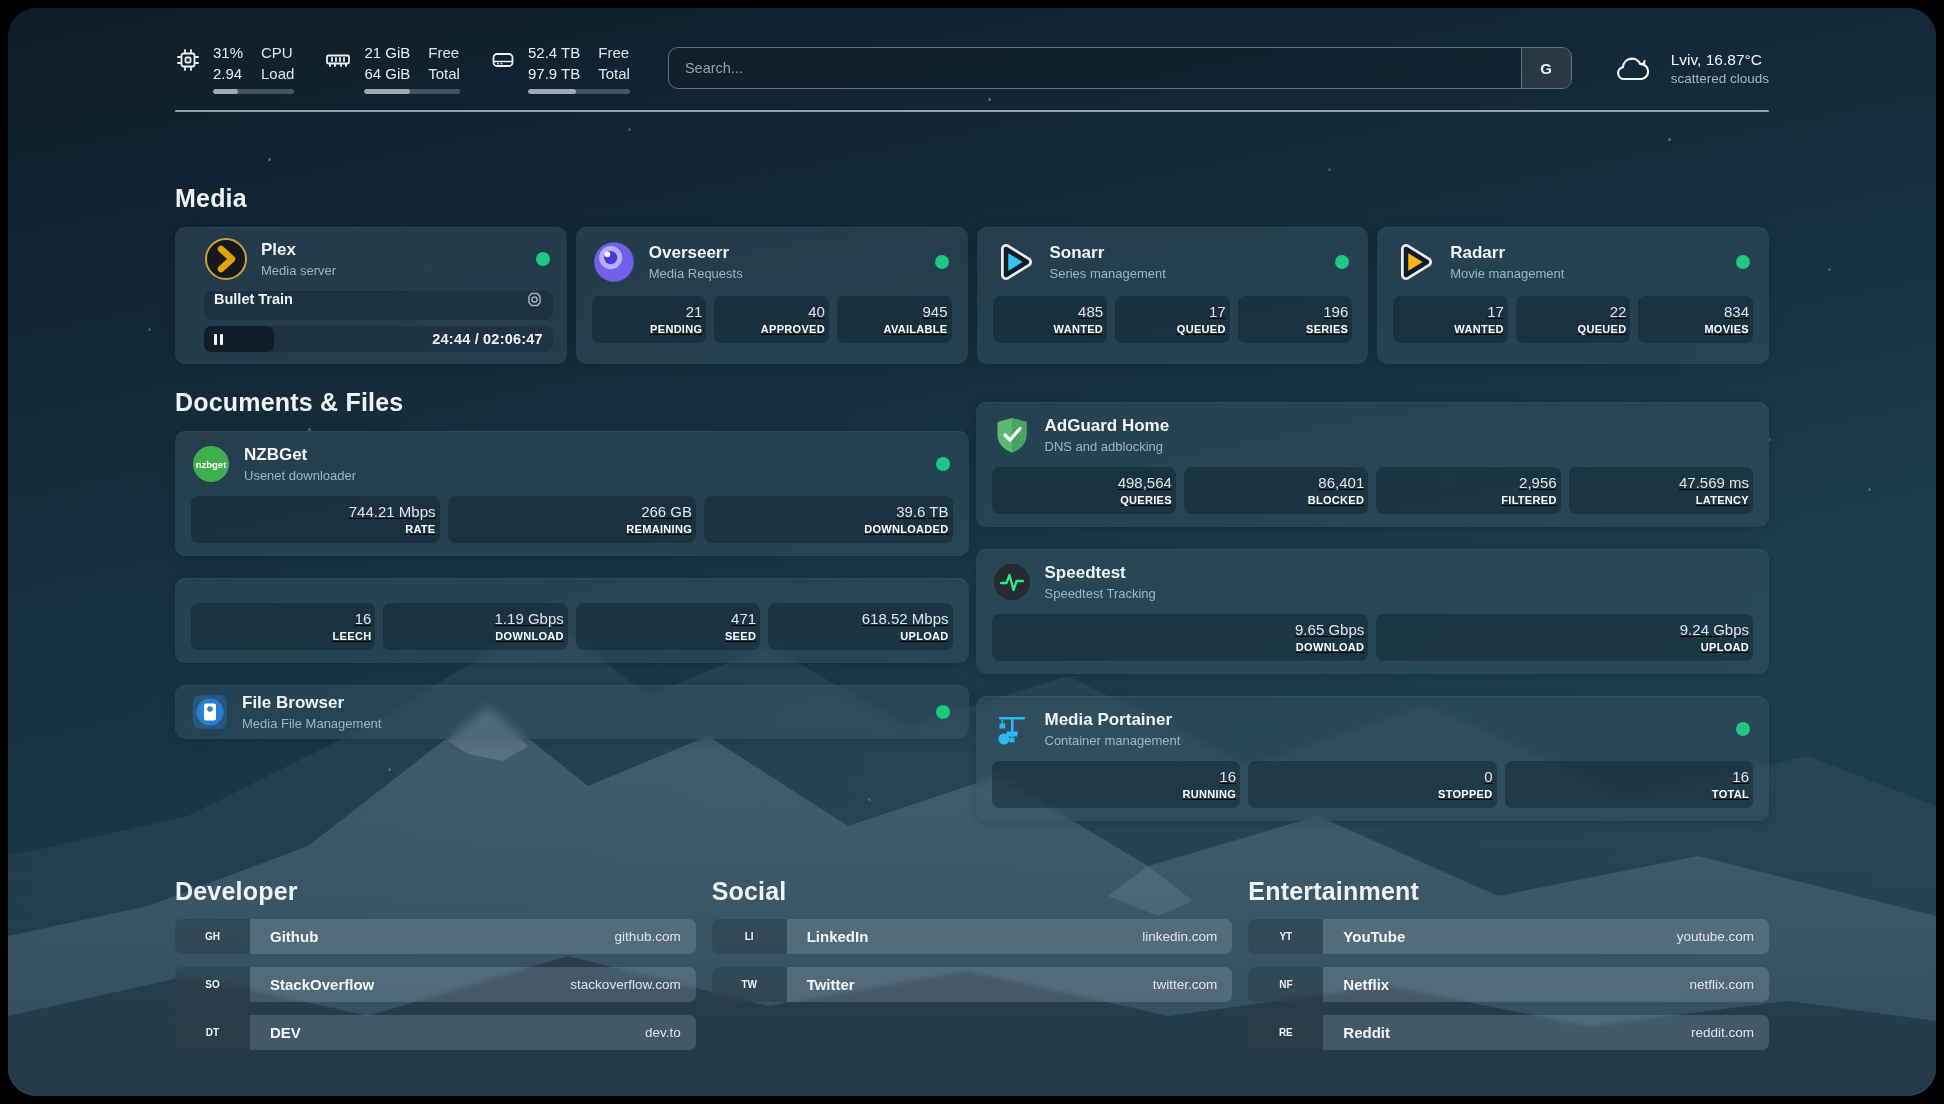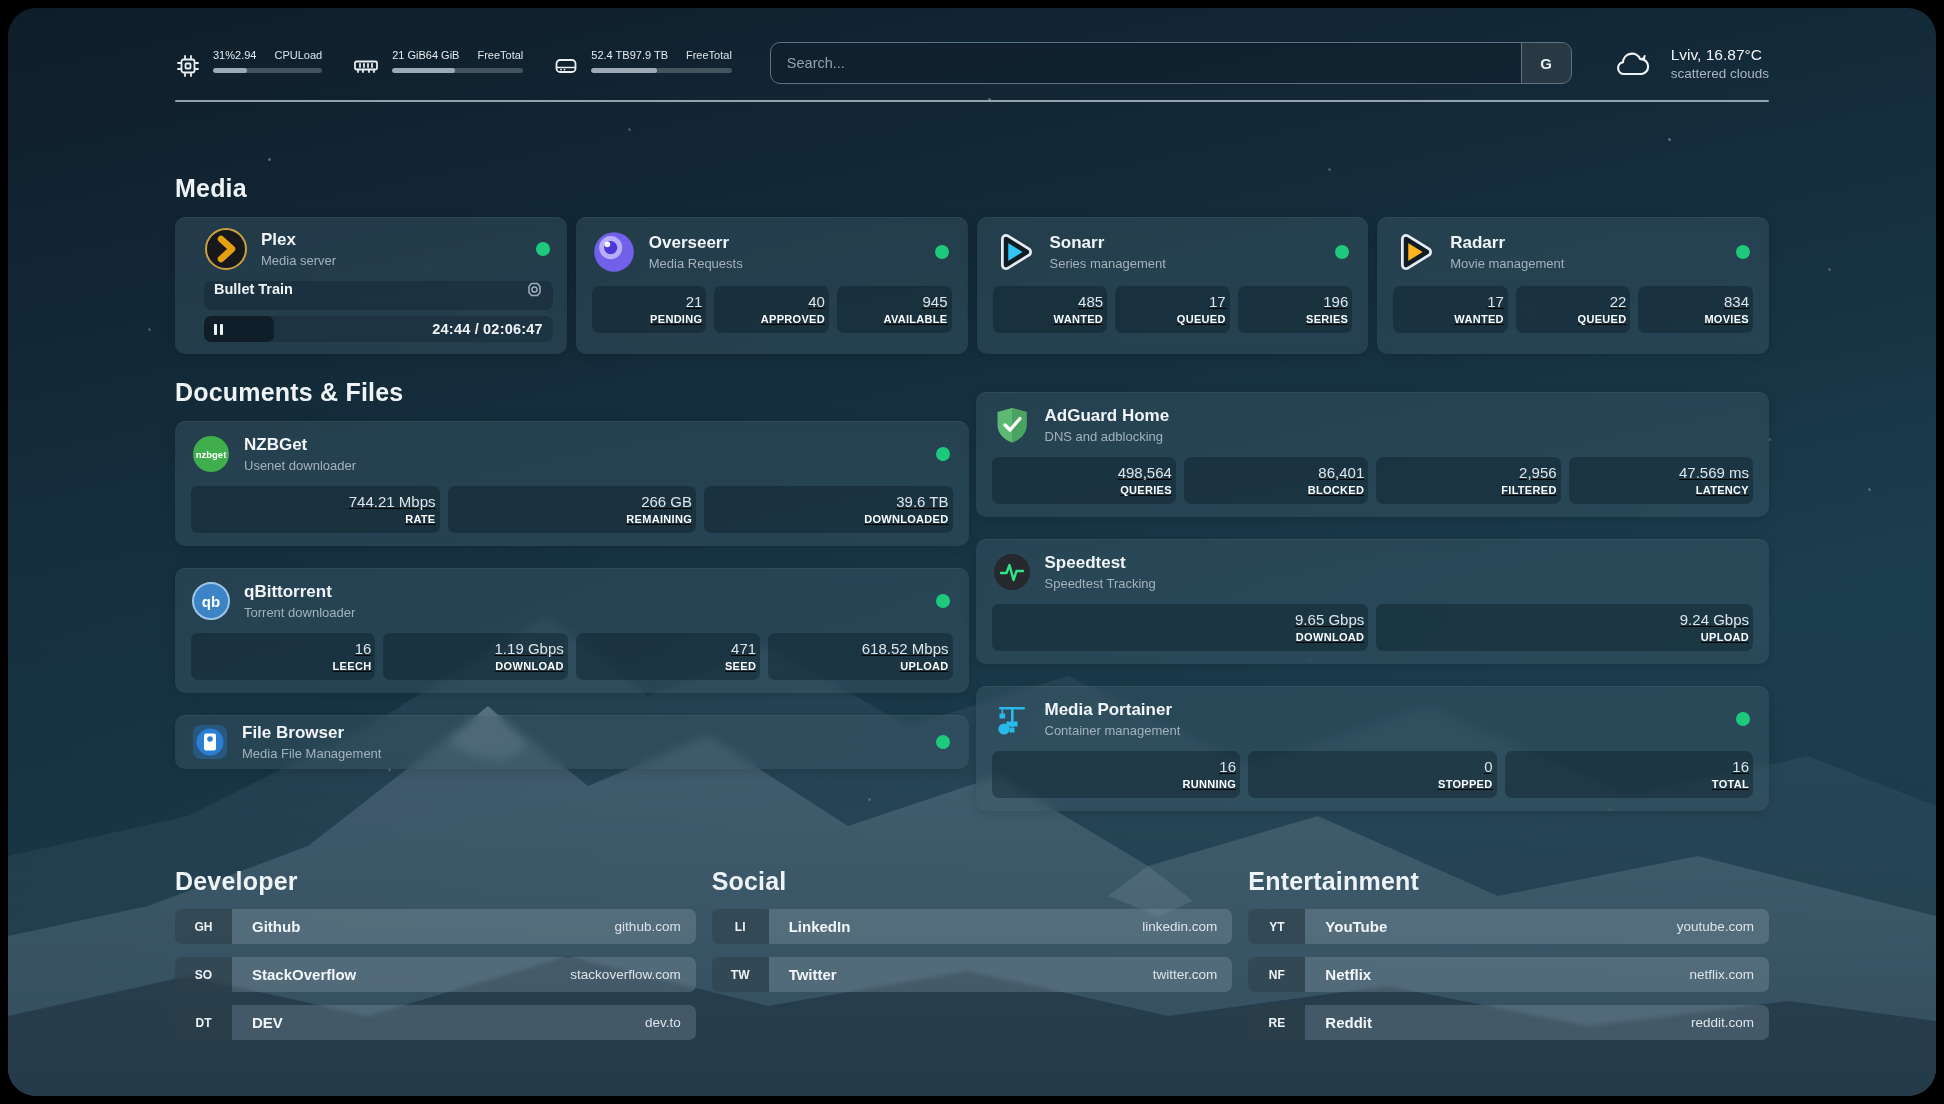--- a/index.html
+++ b/index.html
@@ -19,21 +19,21 @@
     860px 790px 0 0 rgba(255,255,255,.20),1240px 760px 0 0 rgba(255,255,255,.26),1600px 800px 0 0 rgba(255,255,255,.20),
     140px 320px 0 0 rgba(255,255,255,.22),1860px 480px 0 0 rgba(255,255,255,.24);}
   .content{position:relative;z-index:2;}
 
   
   .topbar{display:flex;align-items:center;padding:34px 167px 0 167px;}
   .sys{display:flex;align-items:flex-start;gap:12px;margin-right:30px;}
   .sys-icon{color:#e9eff3;margin-top:5px;flex:none;}
   .sys-body{display:flex;flex-direction:column;}
   .sys-rows{display:flex;gap:18px;}
-  .sys-col{display:flex;flex-direction:row;font-size:11px;line-height:1.4;color:#e7edf1;}
+  .sys-col{display:flex;flex-direction:column;font-size:15px;line-height:1.4;color:#e7edf1;}
   .sys-col.lab{color:#dde5ea;}
   .sys-bar{margin-top:5px;height:5px;border-radius:3px;background:#44545f;overflow:hidden;}
   .sys-fill{height:100%;border-radius:3px;background:#9baab4;}
   .search{flex:1;display:flex;align-items:stretch;height:40px;border:1.5px solid #5d7282;border-radius:10px;
     background:rgba(15,29,40,.45);margin:0 42px 0 8px;overflow:hidden;}
   .search input{flex:1;background:transparent;border:0;outline:0;color:#dfe6ea;font-size:14.5px;padding:0 16px;font-family:"Liberation Sans",sans-serif;}
   .search input::placeholder{color:#93a2ad;}
   .gbtn{width:49px;display:flex;align-items:center;justify-content:center;background:rgba(255,255,255,.10);
     border-left:1.5px solid #5d7282;color:#e9eff3;font-size:15px;font-weight:700;cursor:pointer;}
   .weather{display:flex;align-items:flex-end;gap:19px;}
@@ -77,22 +77,22 @@
   .twocol{display:grid;grid-template-columns:1fr 1fr;column-gap:7px;margin-top:24px;align-items:start;}
   .col .card{margin-top:14px;}
   .col .card.gap-lg{margin-top:22px;}
   .card-slim{padding:8px 16px;}
 
   
   .links-grid{display:grid;grid-template-columns:1fr 1fr 1fr;gap:16px;margin-top:56px;}
   .bm-row{display:flex;align-items:stretch;height:35px;border-radius:7px;overflow:hidden;
     background:rgba(188,205,217,.20);margin-top:13px;backdrop-filter:blur(2px);cursor:pointer;}
   .bm-row:first-of-type{margin-top:16px;}
-  .bm-abbr{width:57px;display:flex;align-items:center;justify-content:center;flex:none;
-    background:rgba(13,30,41,.45);font-size:12px;font-weight:600;color:#eef3f6;}
+  .bm-abbr{width:75px;display:flex;align-items:center;justify-content:center;flex:none;
+    background:rgba(13,30,41,.45);font-size:10px;font-weight:600;color:#eef3f6;}
   .bm-name{display:flex;align-items:center;padding-left:20px;font-size:15px;font-weight:600;color:#f2f6f8;flex:1;}
   .bm-url{display:flex;align-items:center;padding-right:15px;font-size:13.5px;color:#dce4ea;}
   svg{display:block;}
 </style>
 </head>
 <body>
 
 <div class="window">
   <svg class="mtn" viewBox="0 0 1928 520" preserveAspectRatio="none">
     <polygon fill="#7e95a8" opacity="0.14" points="0,280 180,240 360,150 540,40 640,120 760,70 900,150 1060,100 1240,190 1420,130 1620,220 1800,180 1928,230 1928,520 0,520"></polygon>
@@ -363,33 +363,20 @@
                 <div class="stat-lab">REMAINING</div>
               </div>
               <div class="stat">
                 <div class="stat-val">39.6 TB</div>
                 <div class="stat-lab">DOWNLOADED</div>
               </div>
             </div>
           </div>
 
           <div class="card gap-lg">
-            <div class="app-head">
-              <span class="app-icon sm">
-                <svg width="40" height="40" viewBox="0 0 40 40">
-                  <circle cx="20" cy="20" r="18" fill="#3d84c6" stroke="#9cc6e8" stroke-width="2"></circle>
-                  <text x="20" y="26" text-anchor="middle" font-size="15" font-weight="bold" fill="#ffffff" font-family="Liberation Sans, sans-serif">qb</text>
-                </svg>
-              </span>
-              <div class="app-text">
-                <div class="app-name">qBittorrent</div>
-                <div class="app-sub">Torrent downloader</div>
-              </div>
-              <span class="dot" style="background-color: rgb(30, 201, 126);"></span>
-            </div>
             <div class="stat-row">
               <div class="stat">
                 <div class="stat-val">16</div>
                 <div class="stat-lab">LEECH</div>
               </div>
               <div class="stat">
                 <div class="stat-val">1.19 Gbps</div>
                 <div class="stat-lab">DOWNLOAD</div>
               </div>
               <div class="stat">

